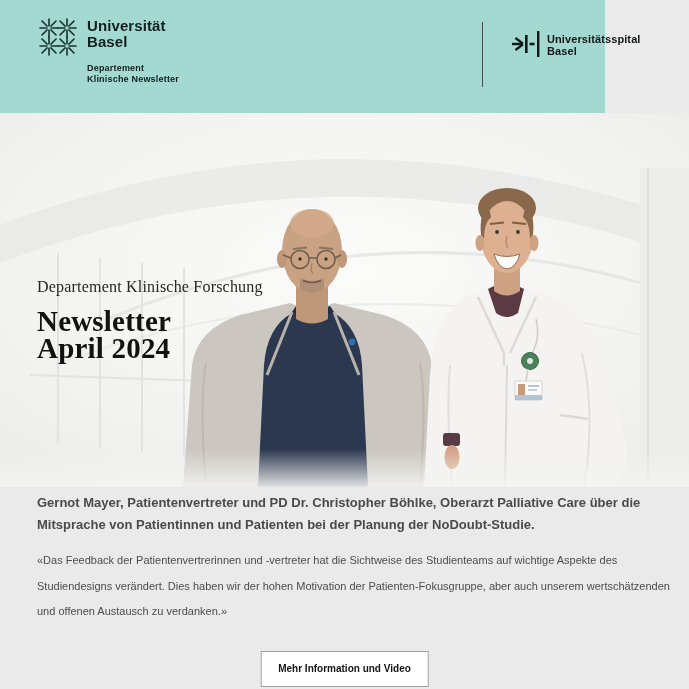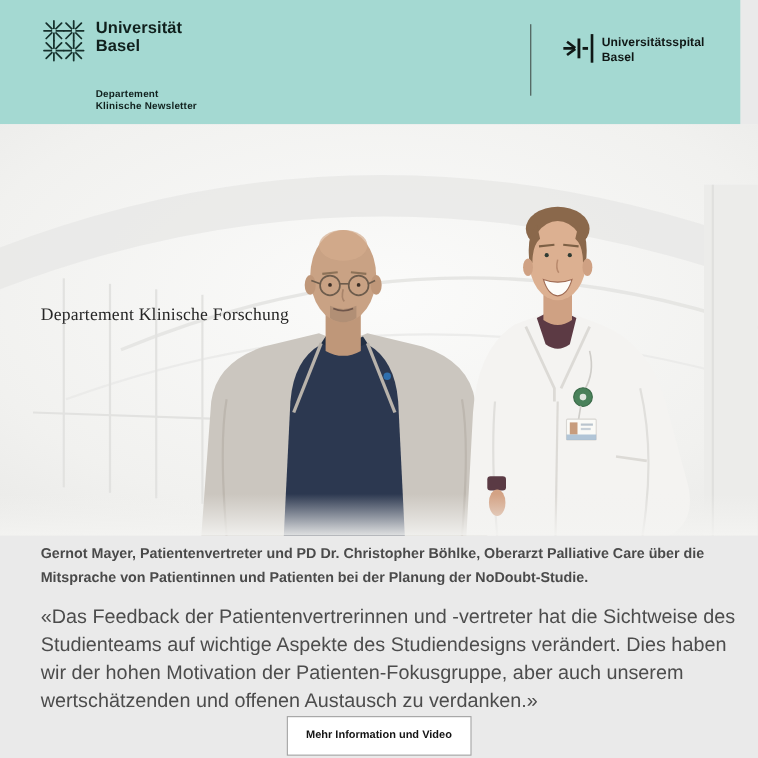--- a/index.html
+++ b/index.html
@@ -5,32 +5,32 @@
   html,body{margin:0;padding:0;}
   body{
     width:689px;height:689px;overflow:hidden;
     font-family:"Liberation Sans", sans-serif;
     background:var(--page-bg,#eaeaea);
   }
   .page{position:relative;width:689px;height:689px;background:var(--page-bg,#eaeaea);}
 
   
   .header{
-    position:absolute;left:0;top:0;width:673px;height:113px;
+    position:absolute;left:0;top:0;width:605px;height:113px;
     background:var(--header-bg,#a4d9d2);
   }
   .unibas{position:absolute;left:38px;top:15px;display:flex;align-items:flex-start;}
   .unibas .logo-icon{width:40px;height:40px;margin-top:2px;}
   .unibas-text{margin-left:9px;color:#10201d;}
   .unibas-title{font-size:15px;font-weight:bold;line-height:16px;letter-spacing:.1px;padding-top:3px;}
-  .unibas-sub{font-size:9px;font-weight:bold;line-height:11px;margin-top:30px;letter-spacing:.2px;}
+  .unibas-sub{font-size:9px;font-weight:bold;line-height:11px;margin-top:13px;letter-spacing:.2px;}
   .header-divider{
     position:absolute;left:482px;top:22px;width:1px;height:65px;background:#44504d;
   }
-  .usb{position:absolute;left:512px;top:30px;display:flex;align-items:flex-end;color:#101816;}
+  .usb{position:absolute;left:512px;top:30px;display:flex;align-items:center;color:#101816;}
   .usb .usb-mark{width:30px;height:28px;}
   .usb-text{margin-left:5px;font-size:11px;font-weight:bold;line-height:12.5px;padding-top:2px;letter-spacing:.1px;}
 
   
   .hero{position:absolute;left:0;top:113px;width:689px;height:374px;overflow:hidden;background:#f0f0ee;}
   .hero svg.scene{position:absolute;left:0;top:0;width:689px;height:374px;display:block;}
   .hero-overlay{position:absolute;left:37px;top:165px;color:#1c1c1c;}
   .hero-kicker{
     font-family:"Liberation Serif", serif;
     font-size:16px;line-height:18px;color:#262626;letter-spacing:.2px;
@@ -41,21 +41,21 @@
     margin-top:12px;letter-spacing:.2px;
   }
 
   
   .caption{
     position:absolute;left:37px;top:492px;width:640px;
     font-size:13px;line-height:21.5px;color:#4a4a4a;font-weight:bold;
   }
   .quote{
     position:absolute;left:37px;top:548px;width:645px;
-    font-size:18px;line-height:25.5px;color:#4c4c4c;
+    font-size:11px;line-height:25.5px;color:#4c4c4c;
   }
 
   
   .cta{
     position:absolute;left:50%;top:651px;transform:translateX(-50%);
     display:inline-block;background:#ffffff;border:1px solid #9f9f9f;
     padding:0 17px;height:34px;line-height:34px;
     font-size:10px;font-weight:bold;color:#141414;text-decoration:none;
     white-space:nowrap;cursor:pointer;
   }
@@ -245,20 +245,24 @@
         <rect x="528" y="272" width="11" height="2" fill="#b9c4cd"></rect>
         <rect x="528" y="276" width="9" height="2" fill="#c7d0d8"></rect>
         <rect x="515" y="282" width="27" height="5" fill="#9fb8ce" opacity="0.8"></rect>
       </g>
 
       <rect x="0" y="336" width="689" height="38" fill="url(#bottomFade)"></rect>
     </svg>
 
     <div class="hero-overlay">
       <div class="hero-kicker">Departement Klinische Forschung</div>
+      <div class="hero-title">
+        <div>Newsletter</div>
+        <div>April 2024</div>
+      </div>
     </div>
   </div>
 
   <div class="caption">Gernot Mayer, Patientenvertreter und PD Dr. Christopher Böhlke, Oberarzt Palliative Care über die Mitsprache von Patientinnen und Patienten bei der Planung der NoDoubt-Studie.</div>
 
   <div class="quote">«Das Feedback der Patientenvertrerinnen und -vertreter hat die Sichtweise des Studienteams auf wichtige Aspekte des Studiendesigns verändert. Dies haben wir der hohen Motivation der Patienten-Fokusgruppe, aber auch unserem wertschätzenden und offenen Austausch zu verdanken.»</div>
 
   <a class="cta" href="#">Mehr Information und Video</a>
 
 </div>

